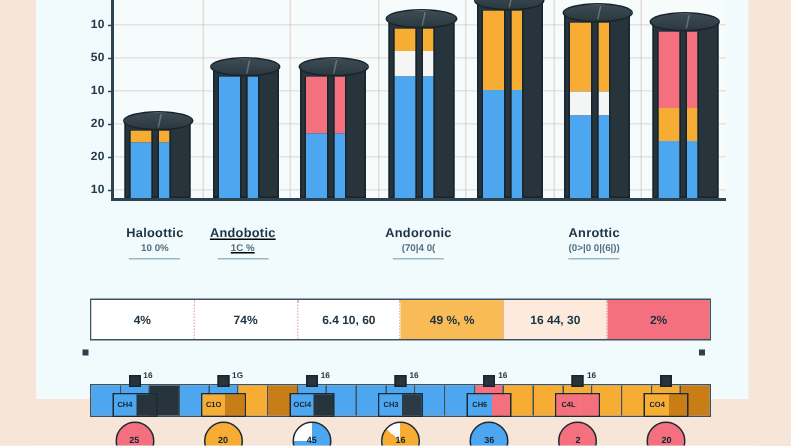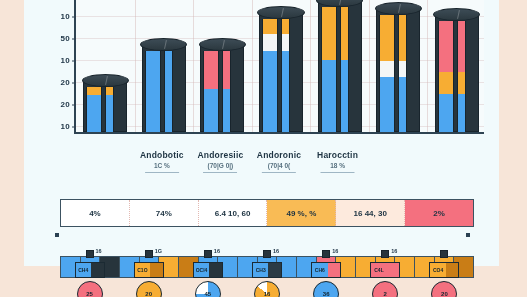--- a/index.html
+++ b/index.html
@@ -238,38 +238,38 @@
             <div class="tube" style="left: 22px; width: 9px; height: 110.667px;">
               <div class="seg" style="background: rgb(77, 166, 240); height: 34.0909%;"></div>
               <div class="seg" style="background: rgb(247, 173, 51); height: 20.4545%;"></div>
               <div class="seg" style="background: rgb(244, 112, 127); height: 45.4545%;"></div>
             </div>
           </div>
         </div>
     </div>
 
     <div class="xlabels" id="xlabels">
-        <div class="xlab" style="left: 87.8571px;">
+        <div class="xlab" style="left: 29.2857px;">
+          <div class="name">Haloottic</div>
+          <div class="sub">10 0%</div>
+          <div class="rule"></div>
+        </div>
+        <div class="xlab" style="left: 87.8571px; text-decoration: underline;">
           <div class="name">Andobotic</div>
           <div class="sub">1C %</div>
-          <div class="rule"></div>
-        </div>
-        <div class="xlab" style="left: 146.429px;">
-          <div class="name">Andoresiic</div>
-          <div class="sub">(70|G 0|)</div>
           <div class="rule"></div>
         </div>
         <div class="xlab" style="left: 205px;">
           <div class="name">Andoronic</div>
           <div class="sub">(70|4 0(</div>
           <div class="rule"></div>
         </div>
-        <div class="xlab" style="left: 263.571px;">
-          <div class="name">Harocctin</div>
-          <div class="sub">18 %</div>
+        <div class="xlab" style="left: 322.143px;">
+          <div class="name">Anrottic</div>
+          <div class="sub">(0&gt;|0 0|(6|))</div>
           <div class="rule"></div>
         </div>
       </div>
 
     <div class="legendbar" id="legendbar">
         <div class="lcell" style="background: rgb(255, 255, 255);">4%</div>
         <div class="lcell" style="background: rgb(255, 255, 255);">74%</div>
         <div class="lcell">6.4 10, 60</div>
         <div class="lcell" style="background: rgb(249, 187, 85);">49 %, %</div>
         <div class="lcell" style="background: rgb(253, 234, 221);">16 44, 30</div>

